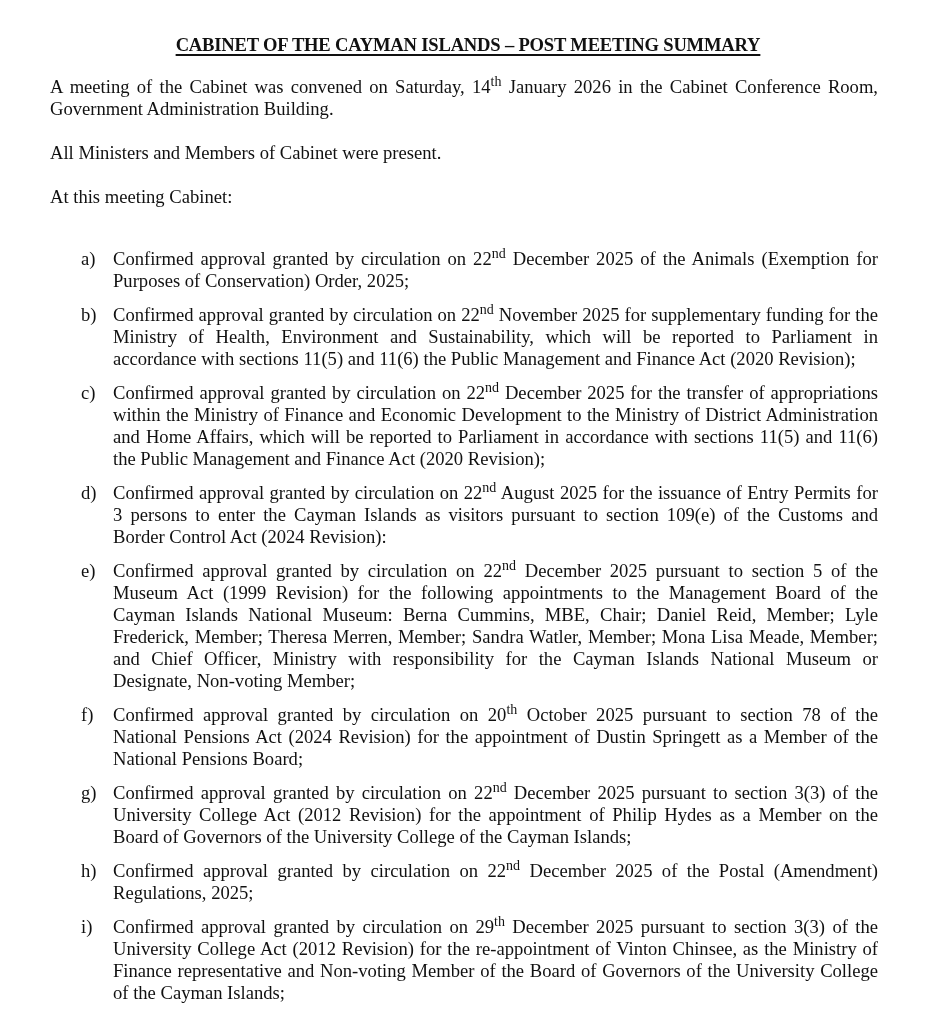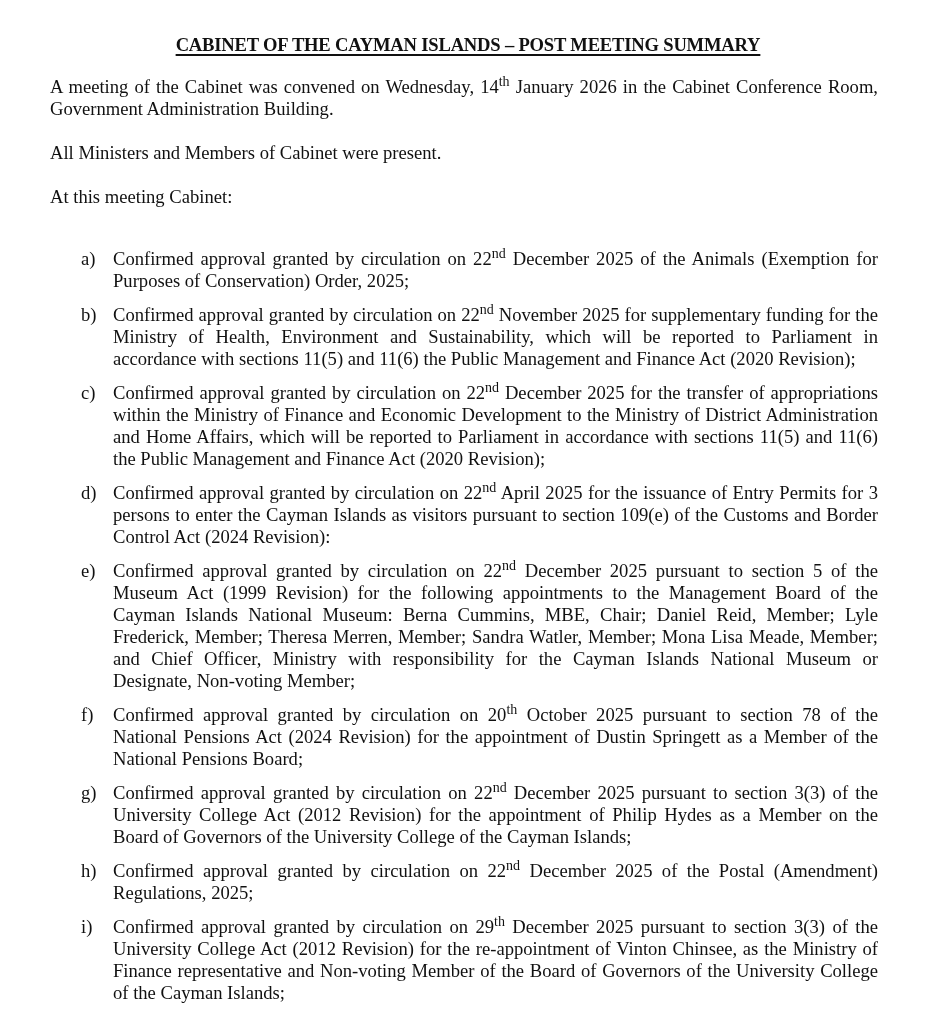--- a/index.html
+++ b/index.html
@@ -65,42 +65,42 @@
     .item-text {
       display: block;
     }
   </style>
 </head>
 <body>
 
 <div class="page">
   <div class="title">CABINET OF THE CAYMAN ISLANDS – POST MEETING SUMMARY</div>
 
-  <p class="para"><span>A meeting of the Cabinet was convened on Wednesday, 14</span><sup>th</sup><span> January 2026 in the Cabinet Conference Room, Government Administration Building.</span></p>
+  <p class="para"><span>A meeting of the Cabinet was convened on Saturday, 14</span><sup>th</sup><span> January 2026 in the Cabinet Conference Room, Government Administration Building.</span></p>
 
   <p class="para">All Ministers and Members of Cabinet were present.</p>
 
   <p class="para intro-last">At this meeting Cabinet:</p>
 
   <ul class="items">
     <li class="item">
       <span class="item-marker">a)</span>
       <span class="item-text"><span>Confirmed approval granted by circulation on 22</span><sup>nd</sup><span> December 2025 of the Animals (Exemption for Purposes of Conservation) Order, 2025;</span></span>
     </li>
     <li class="item">
       <span class="item-marker">b)</span>
       <span class="item-text"><span>Confirmed approval granted by circulation on 22</span><sup>nd</sup><span> November 2025 for supplementary funding for the Ministry of Health, Environment and Sustainability, which will be reported to Parliament in accordance with sections 11(5) and 11(6) the Public Management and Finance Act (2020 Revision);</span></span>
     </li>
     <li class="item">
       <span class="item-marker">c)</span>
       <span class="item-text"><span>Confirmed approval granted by circulation on 22</span><sup>nd</sup><span> December 2025 for the transfer of appropriations within the Ministry of Finance and Economic Development to the Ministry of District Administration and Home Affairs, which will be reported to Parliament in accordance with sections 11(5) and 11(6) the Public Management and Finance Act (2020 Revision);</span></span>
     </li>
     <li class="item">
       <span class="item-marker">d)</span>
-      <span class="item-text"><span>Confirmed approval granted by circulation on 22</span><sup>nd</sup><span> April 2025 for the issuance of Entry Permits for 3 persons to enter the Cayman Islands as visitors pursuant to section 109(e) of the Customs and Border Control Act (2024 Revision):</span></span>
+      <span class="item-text"><span>Confirmed approval granted by circulation on 22</span><sup>nd</sup><span> August 2025 for the issuance of Entry Permits for 3 persons to enter the Cayman Islands as visitors pursuant to section 109(e) of the Customs and Border Control Act (2024 Revision):</span></span>
     </li>
     <li class="item">
       <span class="item-marker">e)</span>
       <span class="item-text"><span>Confirmed approval granted by circulation on 22</span><sup>nd</sup><span> December 2025 pursuant to section 5 of the Museum Act (1999 Revision) for the following appointments to the Management Board of the Cayman Islands National Museum: Berna Cummins, MBE, Chair; Daniel Reid, Member; Lyle Frederick, Member; Theresa Merren, Member; Sandra Watler, Member; Mona Lisa Meade, Member; and Chief Officer, Ministry with responsibility for the Cayman Islands National Museum or Designate, Non-voting Member;</span></span>
     </li>
     <li class="item">
       <span class="item-marker">f)</span>
       <span class="item-text"><span>Confirmed approval granted by circulation on 20</span><sup>th</sup><span> October 2025 pursuant to section 78 of the National Pensions Act (2024 Revision) for the appointment of Dustin Springett as a Member of the National Pensions Board;</span></span>
     </li>
     <li class="item">

